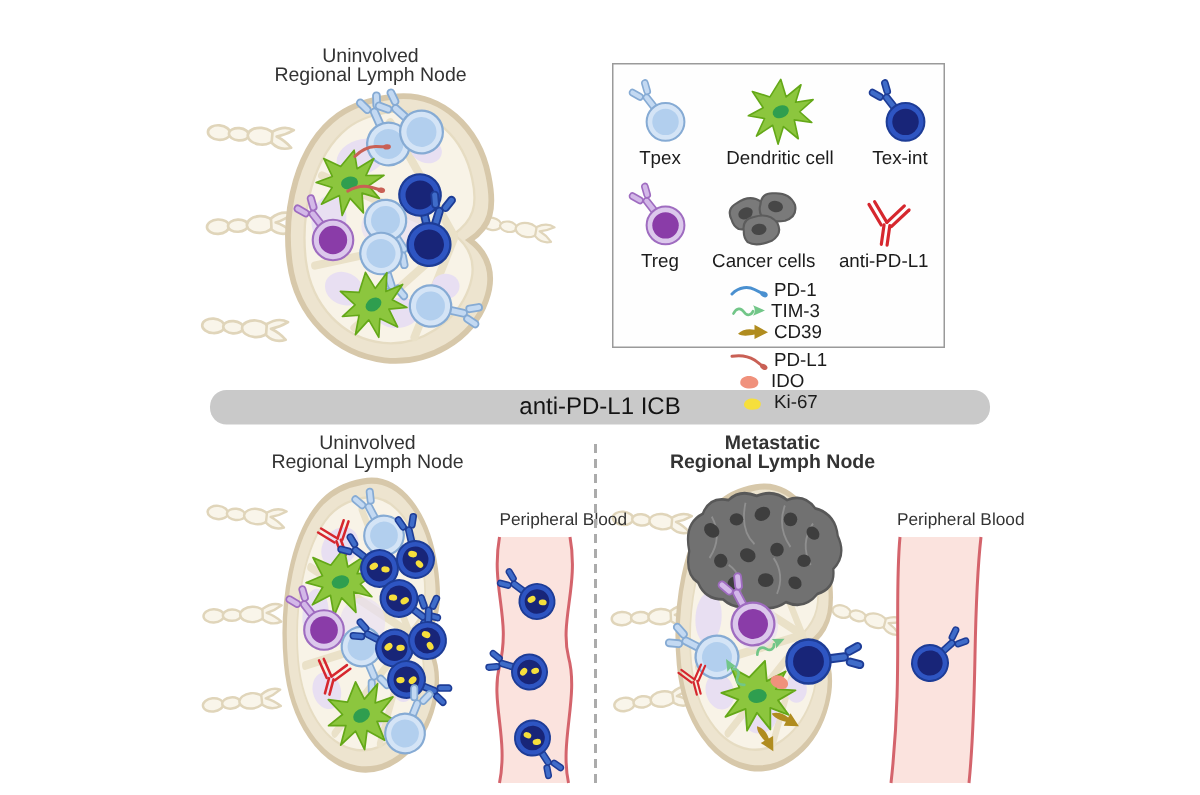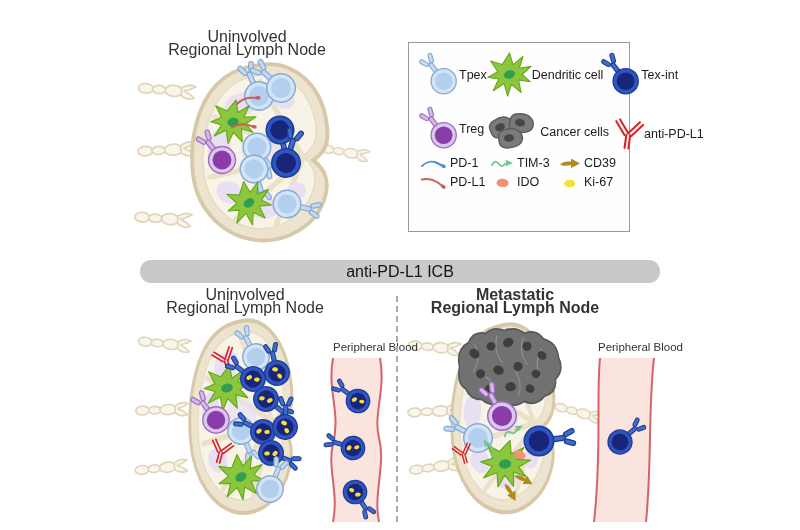--- a/index.html
+++ b/index.html
@@ -3,36 +3,36 @@
 <meta charset="utf-8">
 <style>
   html,body{margin:0;padding:0;background:#fff;}
   #fig{position:relative;width:800px;height:530px;background:#ffffff;overflow:hidden;
        font-family:"Liberation Sans",sans-serif;color:#1b1b1b;}
   svg{overflow:visible;display:block;}
   #art{position:absolute;left:0;top:0;}
   .hdr-bar{position:absolute;background:#c9c9c9;text-align:center;color:#141414;}
   .hdr-baseline{left:162px;top:7px;width:170px;height:19px;line-height:19px;font-size:15px;}
   .hdr-icb{left:140px;top:260px;width:520px;height:23px;line-height:23px;font-size:16px;border-radius:11px;}
-  .node-label{position:absolute;text-align:center;font-size:16px;line-height:13px;color:#333;}
+  .node-label{position:absolute;text-align:center;font-size:13px;line-height:13px;color:#333;}
   .nl-baseline{left:147px;top:30px;width:200px;}
   .nl-left{left:145px;top:288px;width:200px;}
   .nl-right{left:415px;top:288px;width:200px;font-weight:bold;}
   .blood-label{position:absolute;font-size:11.5px;color:#333;text-align:right;width:120px;}
   .bl-left{left:298px;top:341px;}
   .bl-right{left:563px;top:341px;}
   .divider{position:absolute;left:396px;top:296px;height:226px;width:0;
            border-left:2px dashed #ababab;}
   .legend{position:absolute;left:408px;top:42px;width:222px;height:190px;
           border:1.5px solid #9a9a9a;background:#fefefe;box-sizing:border-box;}
   .lg-cells{display:flex;justify-content:space-between;align-items:flex-end;
             padding:8px 10px 0 12px;}
-  .lg-entry{display:flex;flex-direction:row;align-items:center;}
+  .lg-entry{display:flex;flex-direction:column;align-items:center;}
   .lg-entry .cap{font-size:12.5px;color:#1b1b1b;margin-top:1px;white-space:nowrap;}
-  .lg-markers{display:flex;align-items:center;padding:5px 6px 0 12px;}
+  .lg-markers{display:flex;align-items:center;padding:5px 6px 0 12px;flex-direction:column;}
   .lg-m{display:flex;align-items:center;gap:3px;}
   .lg-m .cap{font-size:12.5px;white-space:nowrap;}
   .lg-m.c1{width:70px;} .lg-m.c2{width:68px;} .lg-m.c3{width:62px;}
 </style>
 </head>
 <body>
 
 <div id="fig">
 
   <svg id="art" width="800" height="530" viewBox="0 0 800 530">

